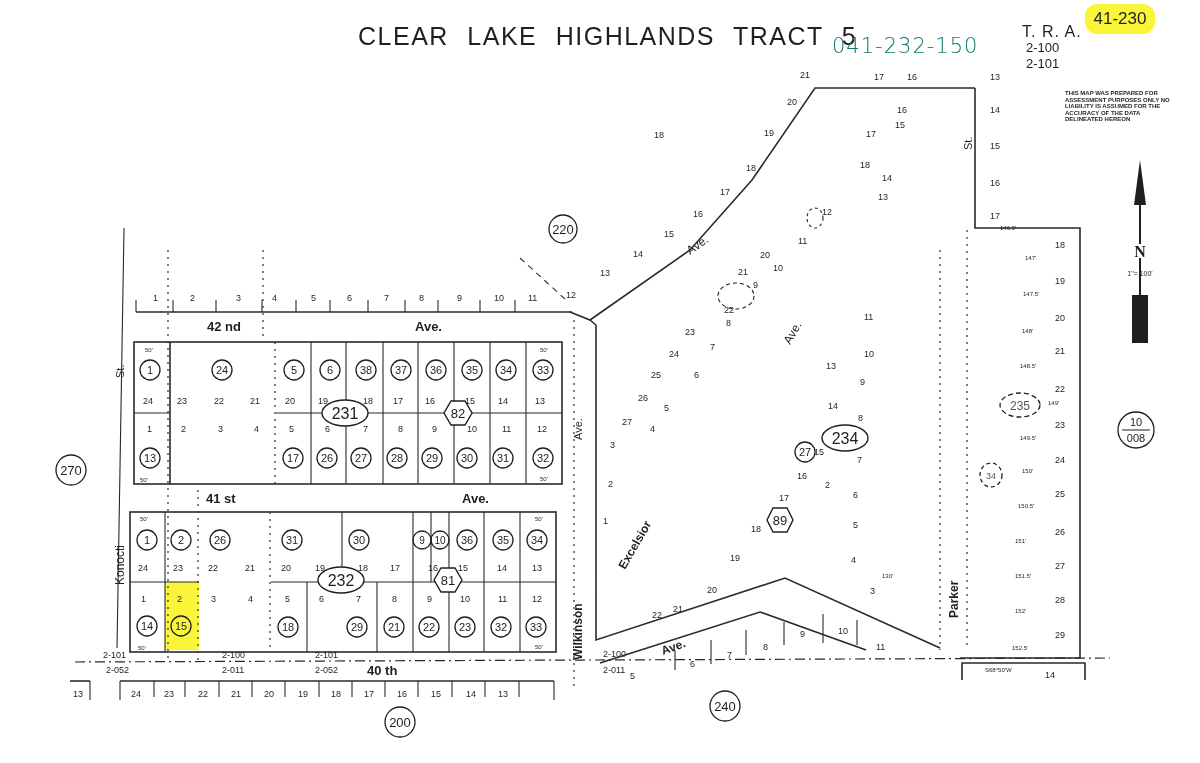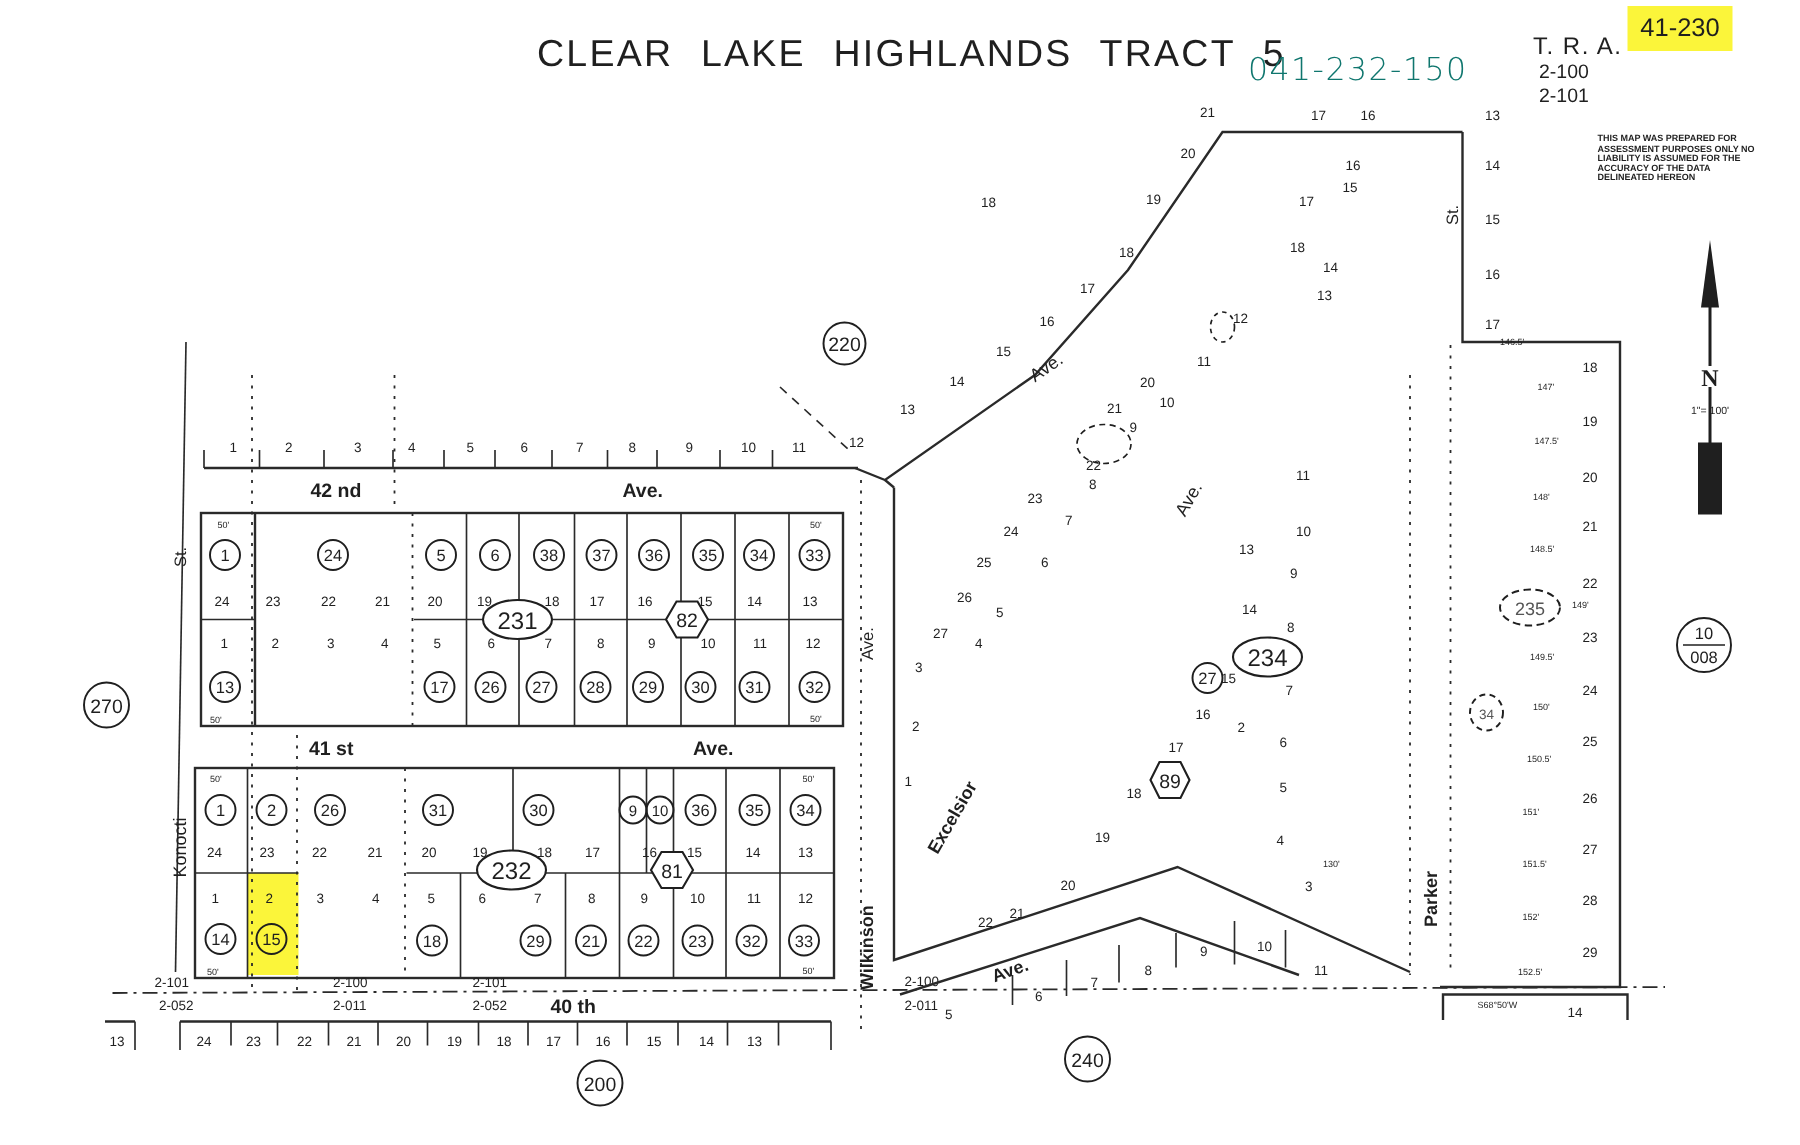--- a/index.html
+++ b/index.html
@@ -3,21 +3,21 @@
 <meta charset="utf-8">
 <style>
   html, body { margin: 0; padding: 0; background: #ffffff; }
   body { width: 1200px; height: 763px; overflow: hidden; position: relative; font-family: "Liberation Sans", sans-serif; color: #1a1a1a; }
   svg { position: absolute; left: 0; top: 0; }
   .title { position: absolute; left: 358px; top: 22px; font-size: 25px; letter-spacing: 1.5px; font-family: "Liberation Sans", sans-serif; color: #1f1f1f; word-spacing: 10px; }
   .handwritten { position: absolute; left: 784px; top: 34px; font-size: 21px; color: #0f766e; font-family: "DejaVu Sans", sans-serif; font-weight: 300; letter-spacing: 1px; margin-left: 48px; }
   .tra { position: absolute; left: 1022px; top: 24px; font-size: 15px; line-height: 16px; color: #1f1f1f; }
   .tra .tra-label { font-size: 16px; letter-spacing: 1px; }
   .tra .tra-code { margin-left: 4px; font-size: 13px; }
-  .tra-highlight { position: absolute; left: 1085px; top: 4px; width: 70px; height: 30px; background: #fbf53a; border-radius: 0; font-size: 17px; text-align: center; line-height: 30px; color: #1f1f1f; }
+  .tra-highlight { position: absolute; left: 1085px; top: 4px; width: 70px; height: 30px; background: #fbf53a; border-radius: 12px; font-size: 17px; text-align: center; line-height: 30px; color: #1f1f1f; }
   .disclaimer { position: absolute; left: 1065px; top: 90px; font-size: 6px; line-height: 6.5px; color: #1f1f1f; font-weight: bold; width: 110px; }
   .lbl { font-family: "Liberation Sans", sans-serif; fill: #1f1f1f; }
   .small { font-size: 9px; }
   .tiny { font-size: 6px; }
   .street { font-size: 13px; font-weight: bold; }
   .circ { fill: none; stroke: #1f1f1f; stroke-width: 1.3; }
   .line { stroke: #2a2a2a; stroke-width: 1.6; fill: none; }
   .thin { stroke: #2a2a2a; stroke-width: 1.1; fill: none; }
   .dash { stroke: #2a2a2a; stroke-width: 1.2; fill: none; stroke-dasharray: 10 4 2 4; }
   .dot { stroke: #2a2a2a; stroke-width: 1.2; fill: none; stroke-dasharray: 2 5; }

